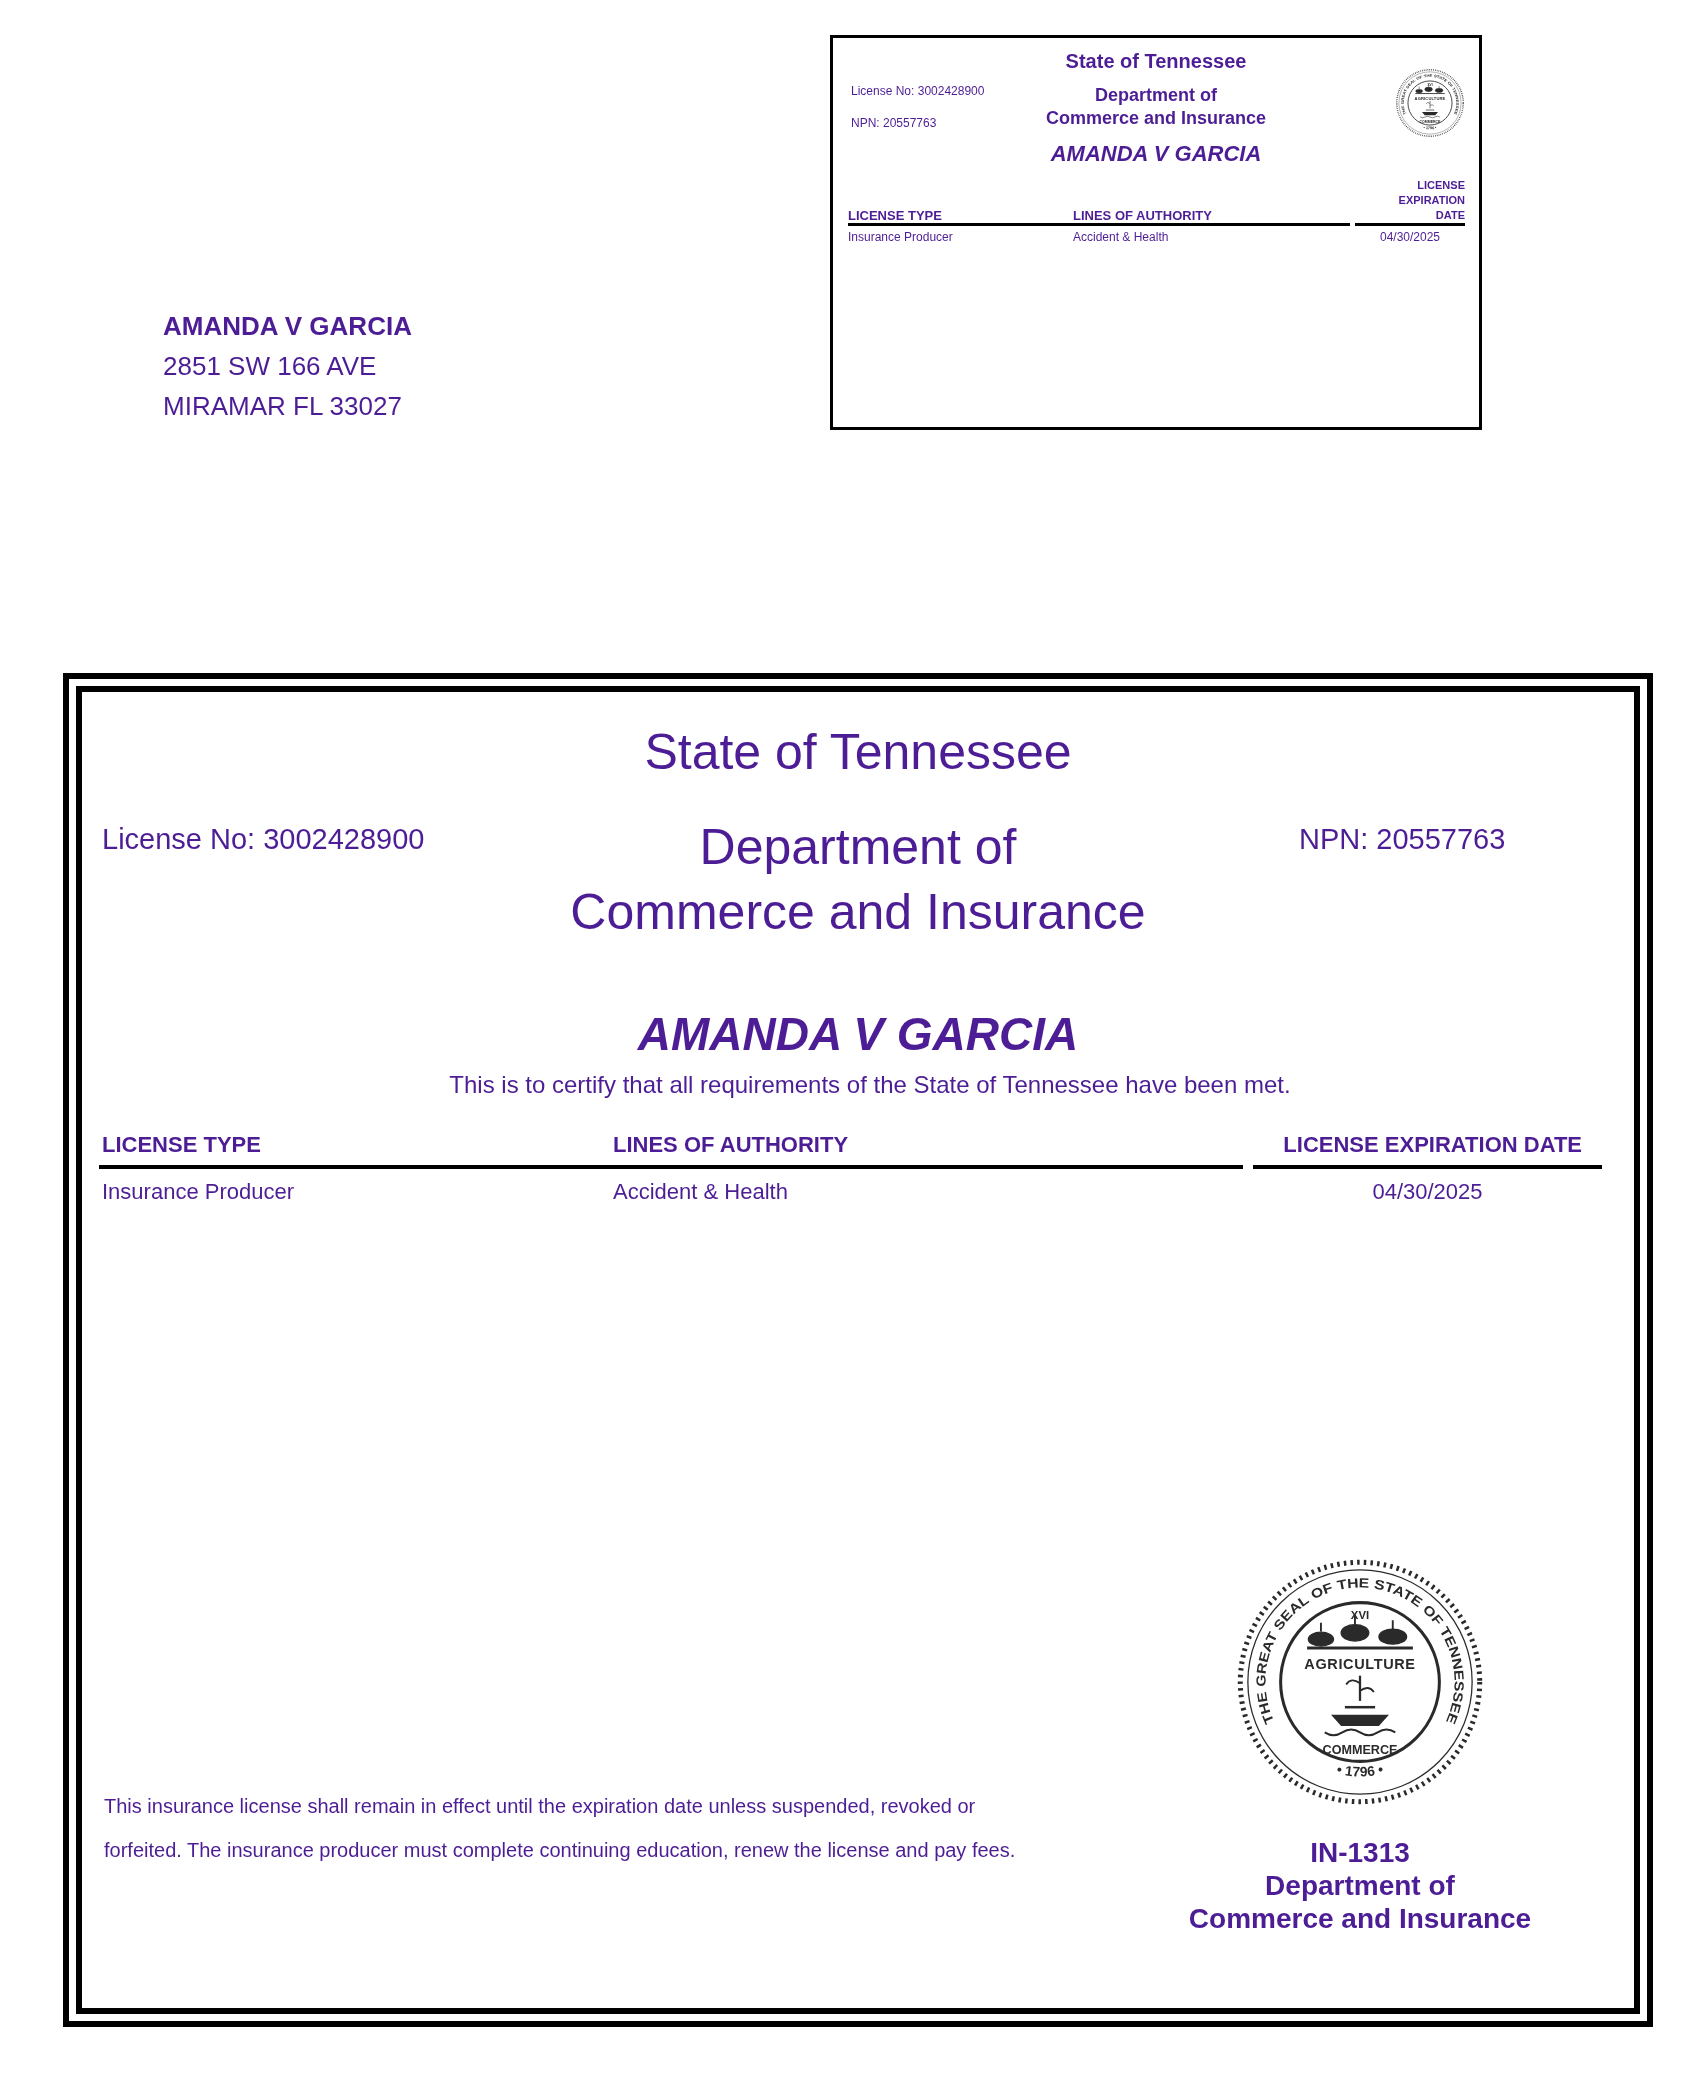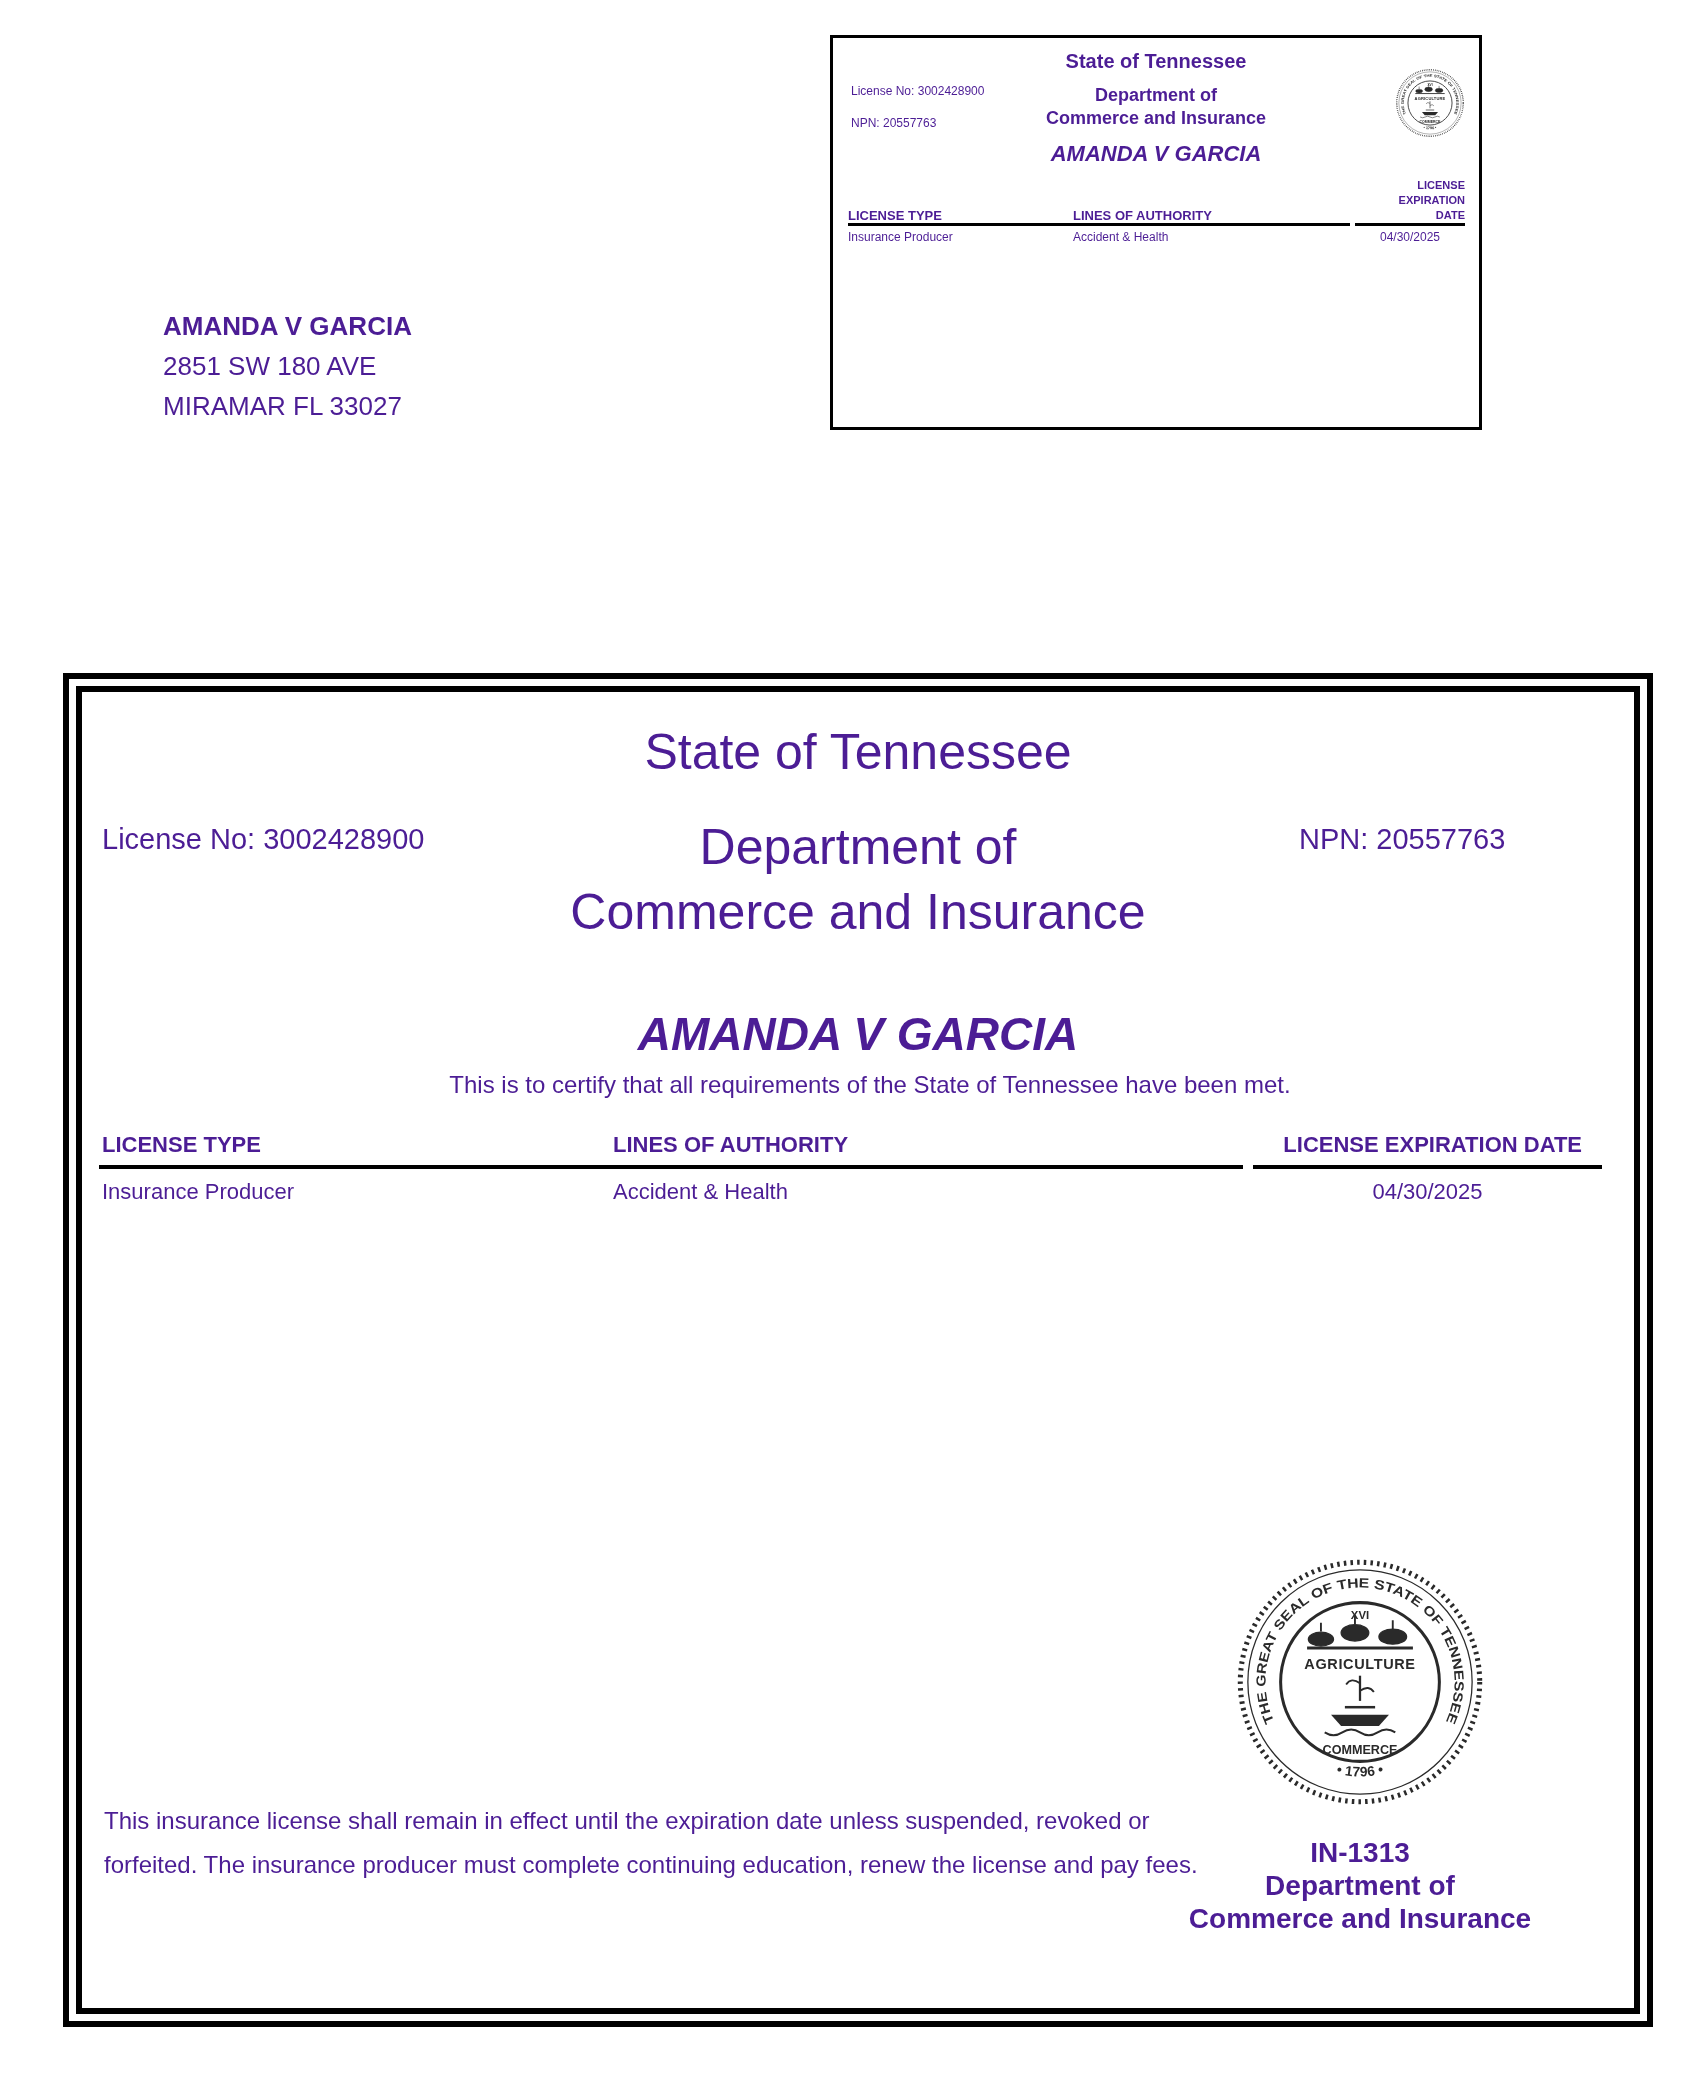--- a/index.html
+++ b/index.html
@@ -53,21 +53,21 @@
   .cert-h2{left:550px;}
   .cert-h3{left:1190px;width:349px;text-align:right;padding-right:20px;box-sizing:border-box;}
   .cert-rule{position:absolute;top:492px;height:4px;background:#000;}
   .cert-ruleA{left:36px;width:1144px;}
   .cert-ruleB{left:1190px;width:349px;}
   .cert-v{position:absolute;top:506px;font-size:22px;}
   .cert-v1{left:39px;}
   .cert-v2{left:550px;}
   .cert-v3{left:1190px;width:349px;text-align:center;}
   .cert-seal{position:absolute;left:1171px;top:883px;width:252px;height:252px;}
-  .cert-footer{position:absolute;left:41px;font-size:24px;white-space:nowrap;margin-top:12px;}
+  .cert-footer{position:absolute;left:41px;font-size:20px;white-space:nowrap;}
   .cert-footer-1{top:1122px;}
   .cert-footer-2{top:1166px;}
   .cert-form{position:absolute;left:1097px;top:1163px;width:400px;text-align:center;font-size:28px;font-weight:bold;line-height:33px;}
 </style>
 </head>
 <body>
 
 <div class="page">
 
   <div class="card">
@@ -118,21 +118,21 @@
     </div>
     <div class="card-rule card-rule1"></div>
     <div class="card-rule card-rule2"></div>
     <div class="card-v card-v1">Insurance Producer</div>
     <div class="card-v card-v2">Accident &amp; Health</div>
     <div class="card-v card-v3">04/30/2025</div>
   </div>
 
   <div class="address">
     <div class="addr-name">AMANDA V GARCIA</div>
-    <div>2851 SW 180 AVE</div>
+    <div>2851 SW 166 AVE</div>
     <div>MIRAMAR FL 33027</div>
   </div>
 
   <div class="certificate">
     <div class="cert-border-outer"></div>
     <div class="cert-border-inner"></div>
 
     <div class="cert-title cert-title1">State of Tennessee</div>
     <div class="cert-title cert-title2">Department of</div>
     <div class="cert-title cert-title3">Commerce and Insurance</div>

